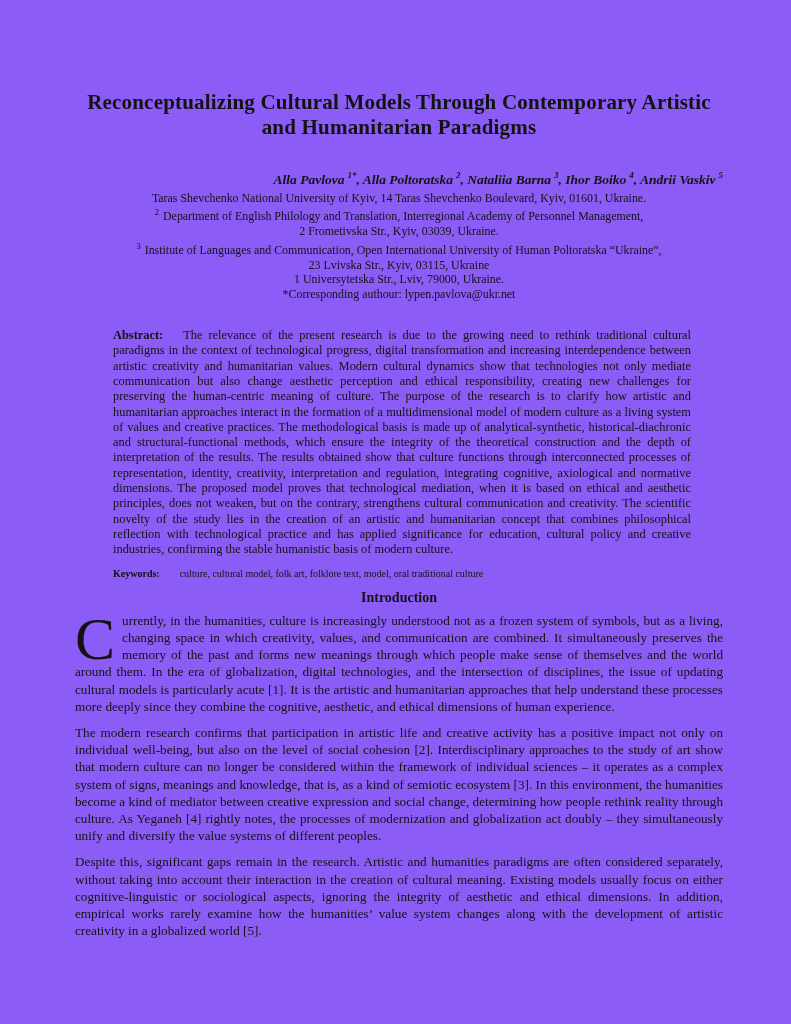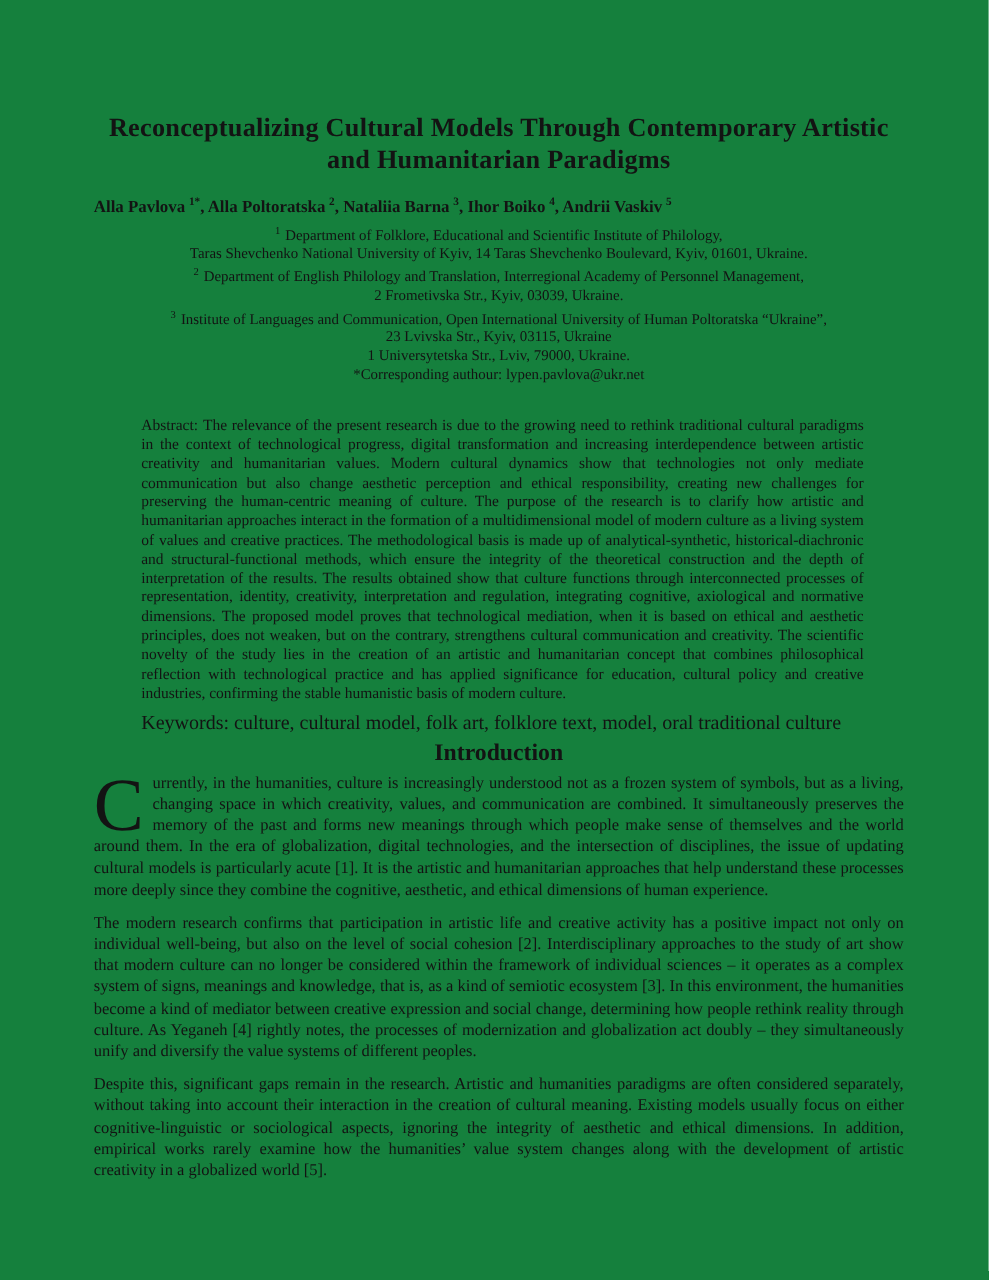--- a/index.html
+++ b/index.html
@@ -5,41 +5,42 @@
   html, body {
     margin: 0;
     padding: 0;
     background: #ffffff;
   }
   .page {
     position: relative;
     width: 791px;
     height: 1024px;
     margin: 0 auto;
-    background: #15803d;
+    background: #8b5cf6;
     font-family: "Liberation Serif", "DejaVu Serif", serif;
     color: #131313;
     box-sizing: border-box;
     padding: 90px 68px 0 75px;
     overflow: hidden;
   }
   .title {
     margin: 0;
     font-size: 21px;
     line-height: 25px;
     font-weight: bold;
     text-align: center;
     letter-spacing: 0.2px;
   }
   .authors {
-    margin-top: 13px;
+    margin-top: 27px;
     font-size: 13.5px;
     font-weight: bold;
-    text-align: left;
+    text-align: right;
     line-height: 17px;
+    font-style: italic;
   }
   .authors sup {
     font-size: 9px;
     margin-left: 3px;
     font-weight: bold;
   }
   .affiliations {
     margin-top: 3px;
     font-size: 11.9px;
     line-height: 14.8px;
@@ -50,32 +51,32 @@
     margin-right: 1px;
   }
   .abstract {
     margin: 26px 32px 0 38px;
     text-align: justify;
     font-size: 12.4px;
     line-height: 15.3px;
   }
   .abstract .label,
   .keywords .label {
-    font-weight: normal;
-    margin-right: 4px;
+    font-weight: bold;
+    margin-right: 20px;
   }
   .keywords {
     margin: 9px 32px 0 38px;
     text-align: justify;
-    font-size: 16px;
+    font-size: 10px;
     line-height: 15.3px;
   }
   .section-heading {
     margin: 8px 0 0 0;
-    font-size: 19px;
+    font-size: 14px;
     font-weight: bold;
     text-align: center;
     line-height: 16px;
   }
   .body-par {
     margin: 9px 0 0 0;
     text-align: justify;
     font-size: 13.2px;
     line-height: 17.2px;
   }
@@ -95,21 +96,20 @@
 
 <div class="page">
 
   <h1 class="title">Reconceptualizing Cultural Models Through Contemporary Artistic and Humanitarian Paradigms</h1>
 
   <div class="authors">
     <span>Alla Pavlova</span><sup>1*</sup><span>, </span><span>Alla Poltoratska</span><sup>2</sup><span>, </span><span>Nataliia Barna</span><sup>3</sup><span>, </span><span>Ihor Boiko</span><sup>4</sup><span>, </span><span>Andrii Vaskiv</span><sup>5</sup>
   </div>
 
   <div class="affiliations">
-    <div class="affil-line"><sup>1</sup><span> Department of Folklore, Educational and Scientific Institute of Philology,</span></div>
     <div class="affil-line"><span>Taras Shevchenko National University of Kyiv, 14 Taras Shevchenko Boulevard, Kyiv, 01601, Ukraine.</span></div>
     <div class="affil-line"><sup>2</sup><span> Department of English Philology and Translation, Interregional Academy of Personnel Management,</span></div>
     <div class="affil-line"><span>2 Frometivska Str., Kyiv, 03039, Ukraine.</span></div>
     <div class="affil-line"><sup>3</sup><span> Institute of Languages and Communication, Open International University of Human Poltoratska “Ukraine”,</span></div>
     <div class="affil-line"><span>23 Lvivska Str., Kyiv, 03115, Ukraine</span></div>
     <div class="affil-line"><span>1 Universytetska Str., Lviv, 79000, Ukraine.</span></div>
     <div class="affil-line"><span>*Corresponding authour: lypen.pavlova@ukr.net</span></div>
   </div>
 
   <p class="abstract">

